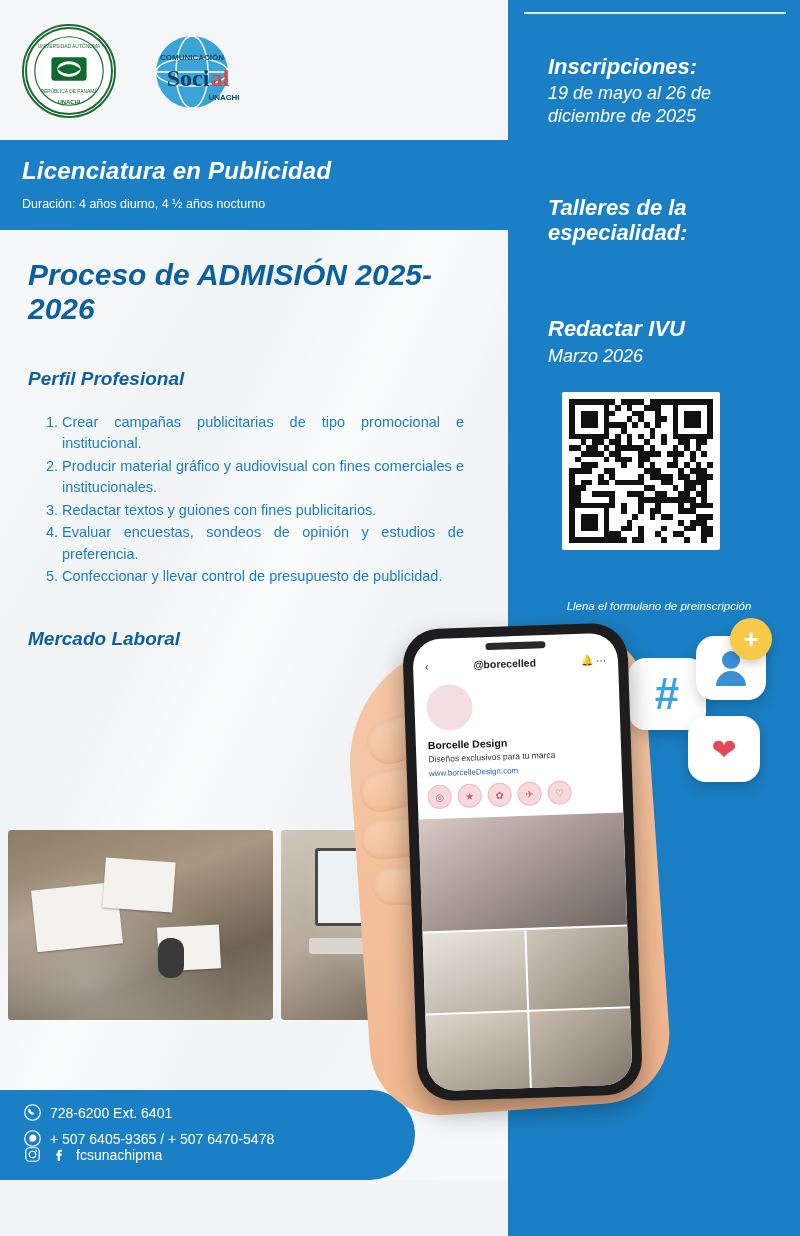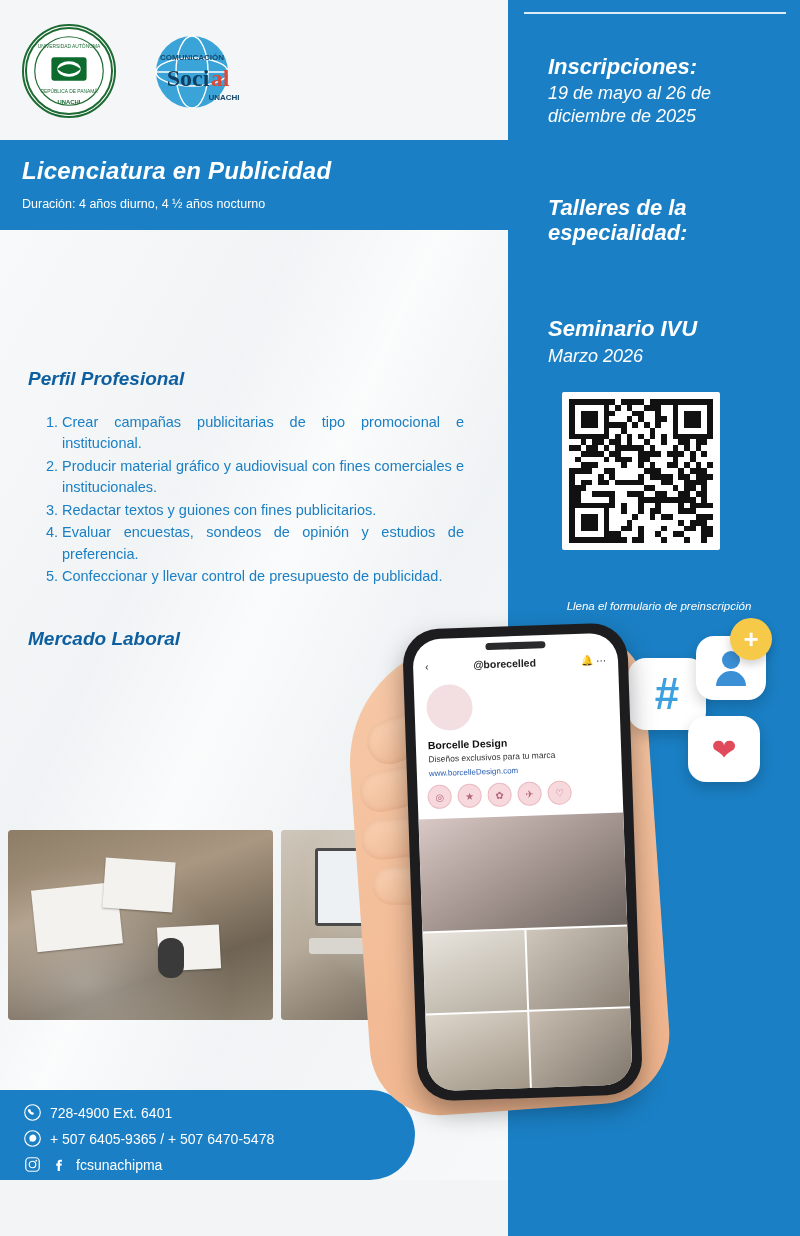--- a/index.html
+++ b/index.html
@@ -151,21 +151,21 @@
   }
   .contact-row {
     position: absolute; left: 24px;
     color: #ffffff;
     font-size: 14px;
     display: flex; align-items: center; gap: 9px;
     white-space: nowrap;
   }
   .contact-row.r1 { top: 14px; }
   .contact-row.r2 { top: 40px; }
-  .contact-row.r3 { top: 66px; justify-content: flex-end; }
+  .contact-row.r3 { top: 56px; justify-content: flex-end; }
   .ci { width: 17px; height: 17px; flex: 0 0 17px; }
 
   
   .bottom-strip {
     position: absolute; left: 0; top: 1180px;
     width: 508px; height: 56px;
     background: #f2f4f5;
   }
 
   
@@ -359,20 +359,21 @@
     </div>
 
     <div class="band-blue">
       <div class="title">Licenciatura en Publicidad</div>
       <div class="subtitle">Duración: 4 años diurno, 4 ½ años nocturno</div>
     </div>
 
     <div class="left-body"></div>
     <div class="sheen"></div>
 
+    <div class="proceso">Proceso de ADMISIÓN 2025-2026</div>
 
     <h2 class="sec-title perfil-title">Perfil Profesional</h2>
     <ol class="perfil-list">
       <li>Crear campañas publicitarias de tipo promocional e institucional.</li>
       <li>Producir material gráfico y audiovisual con fines comerciales e institucionales.</li>
       <li>Redactar textos y guiones con fines publicitarios.</li>
       <li>Evaluar encuestas, sondeos de opinión y estudios de preferencia.</li>
       <li>Confeccionar y llevar control de presupuesto de publicidad.</li>
     </ol>
 
@@ -394,21 +395,21 @@
     </div>
 
     <div class="bottom-strip"></div>
 
     <div class="contact">
       <div class="contact-row r1">
         <svg class="ci" viewBox="0 0 24 24">
           <circle cx="12" cy="12" r="11" fill="none" stroke="#fff" stroke-width="1.6"></circle>
           <path d="M8 7.5c2 0 1.2 2.5 2.3 3.6 1.1 1.1 3.6.3 3.6 2.3 0 1.2-1.5 2.1-2.8 1.7-2.6-.8-4.8-3-5.6-5.6-.4-1.3.5-2 1.5-2z" fill="#fff"></path>
         </svg>
-        <span>728-4900 Ext. 6401</span>
+        <span>728-6200 Ext. 6401</span>
       </div>
       <div class="contact-row r2">
         <svg class="ci" viewBox="0 0 24 24">
           <circle cx="12" cy="12" r="11" fill="none" stroke="#fff" stroke-width="1.6"></circle>
           <path d="M7.8 16.4l.6-2.1a5 5 0 1 1 1.8 1.6l-2.4.5z" fill="#fff"></path>
         </svg>
         <span>+ 507 6405-9365 / + 507 6470-5478</span>
       </div>
       <div class="contact-row r3">
         <svg class="ci" viewBox="0 0 24 24">
@@ -425,21 +426,21 @@
   </div>
 
   <div class="right-col">
     <div class="sep-line" style="left:16px; top:12px;"></div>
 
     <div class="r-head insc-h">Inscripciones:</div>
     <div class="r-sub insc-b">19 de mayo al 26 de diciembre de 2025</div>
 
     <div class="r-head tall-h">Talleres de la especialidad:</div>
 
-    <div class="r-head sem-h">Seminario IVU</div>
+    <div class="r-head sem-h">Redactar IVU</div>
     <div class="r-sub sem-b">Marzo 2026</div>
 
     <div class="qr-box">
       <div class="qr-grid" id="qrgrid">
           <i></i>
           <i></i>
           <i></i>
           <i></i>
           <i></i>
           <i></i>

